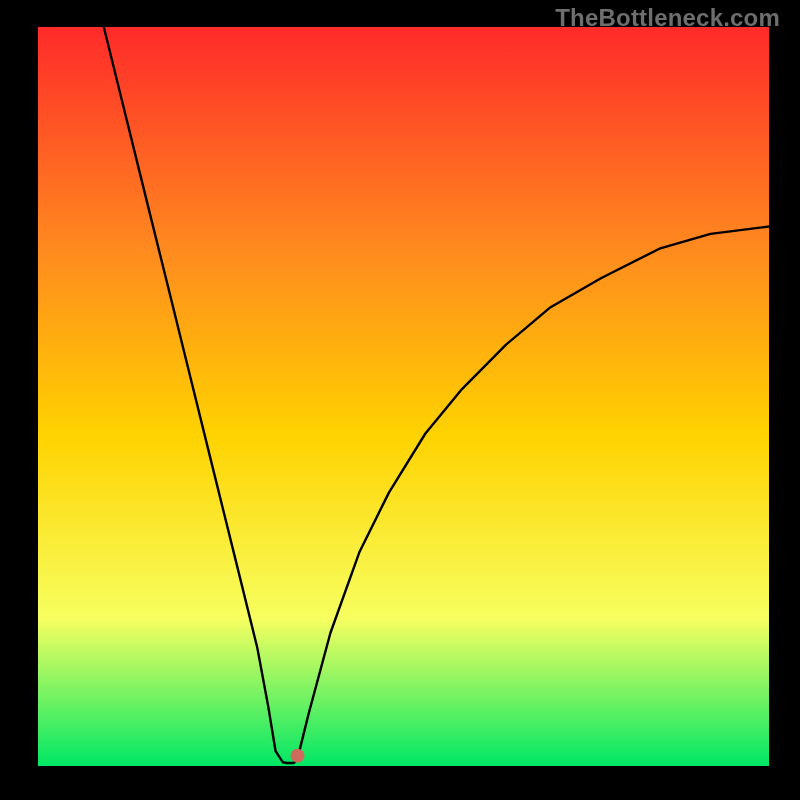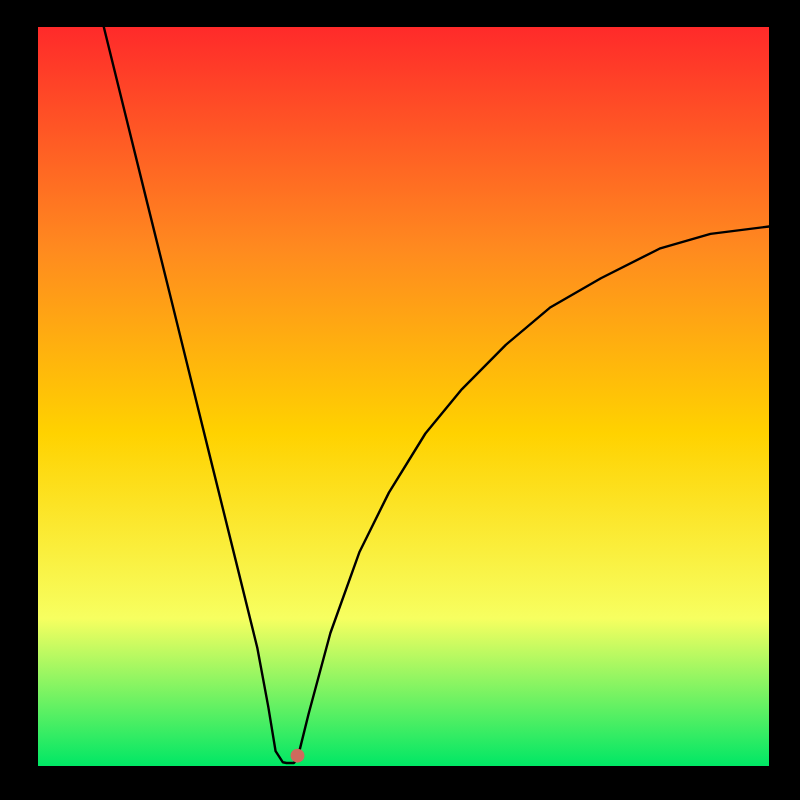--- a/index.html
+++ b/index.html
@@ -27,20 +27,21 @@
     z-index: 5;
   }
   svg {
     display: block;
   }
 </style>
 </head>
 <body>
 
 <div class="frame">
+  <div class="watermark">TheBottleneck.com</div>
 
   <svg id="chart-svg" width="800" height="800" viewBox="0 0 800 800">
     <defs>
       <linearGradient id="bg-grad" x1="0" y1="0" x2="0" y2="1">
         <stop id="g0" offset="0%" stop-color="#ff2a2a"></stop>
         <stop id="g1" offset="30%" stop-color="#ff8a1f"></stop>
         <stop id="g2" offset="55%" stop-color="#ffd200"></stop>
         <stop id="g3" offset="80%" stop-color="#f7ff60"></stop>
         <stop id="g4" offset="100%" stop-color="#00e765"></stop>
       </linearGradient>

